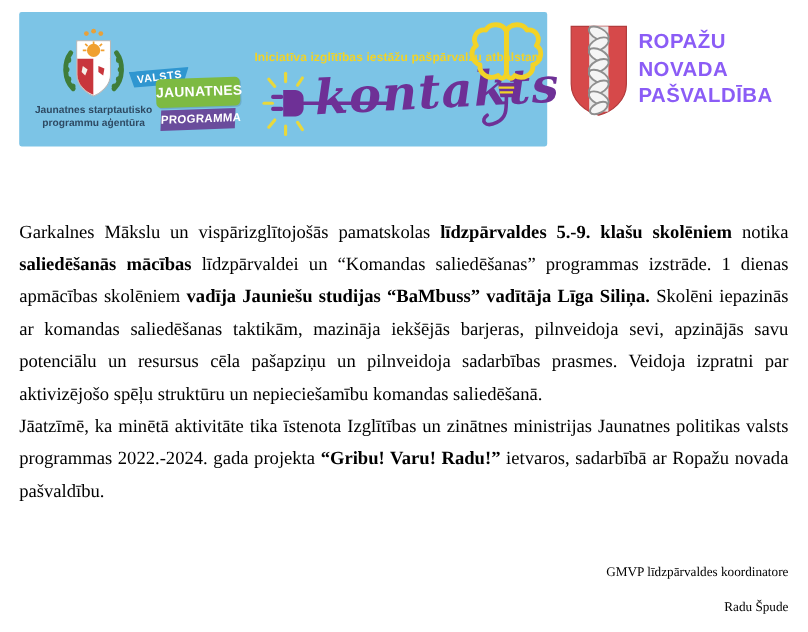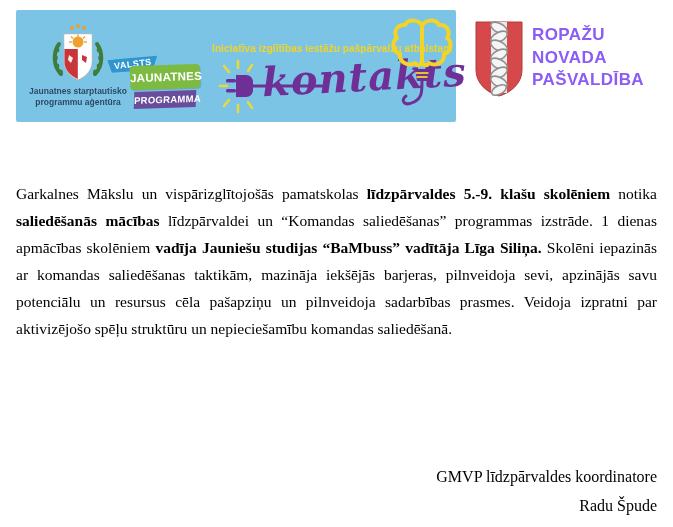--- a/index.html
+++ b/index.html
@@ -60,21 +60,21 @@
     white-space:nowrap;
   }
   
   .doc-body{
     position:absolute;left:16px;top:132px;width:641px;
     font-size:15.5px;line-height:27px;text-align:justify;margin-top:48px;
   }
   .doc-body p{margin:0;}
   .signature{
     position:absolute;left:16px;top:463px;width:641px;
-    font-size:16px;line-height:28.5px;text-align:right;
+    font-size:11px;line-height:28.5px;text-align:right;
   }
 </style>
 </head>
 <body>
 
 <div class="banner">
 
   <div class="emblem-block">
     <svg width="58" height="62" viewBox="0 0 58 62">
 
@@ -181,18 +181,19 @@
   </svg>
   <div class="muni-text">
     <div>ROPAŽU</div>
     <div>NOVADA</div>
     <div>PAŠVALDĪBA</div>
   </div>
 </div>
 
 <div class="doc-body">
     <p><span>Garkalnes Mākslu un vispārizglītojošās pamatskolas </span><b>līdzpārvaldes 5.-9. klašu skolēniem</b><span> notika </span><b>saliedēšanās mācības</b><span> līdzpārvaldei un “Komandas saliedēšanas” programmas izstrāde. 1 dienas apmācības skolēniem </span><b>vadīja Jauniešu studijas “BaMbuss” vadītāja Līga Siliņa.</b><span> Skolēni iepazinās ar komandas saliedēšanas taktikām, mazināja iekšējās barjeras, pilnveidoja sevi, apzinājās savu potenciālu un resursus cēla pašapziņu un pilnveidoja sadarbības prasmes. Veidoja izpratni par aktivizējošo spēļu struktūru un nepieciešamību komandas saliedēšanā.</span></p>
+    <p><span>Jāatzīmē, ka minētā aktivitāte tika īstenota Izglītības un zinātnes ministrijas Jaunatnes politikas valsts programmas 2022.-2024. gada projekta </span><b>“Gribu! Varu! Radu!”</b><span> ietvaros, sadarbībā ar Ropažu novada pašvaldību.</span></p>
   </div>
 
 <div class="signature">
   <div>GMVP līdzpārvaldes koordinatore</div>
   <div>Radu Špude</div>
 </div>
 
 </body></html>

